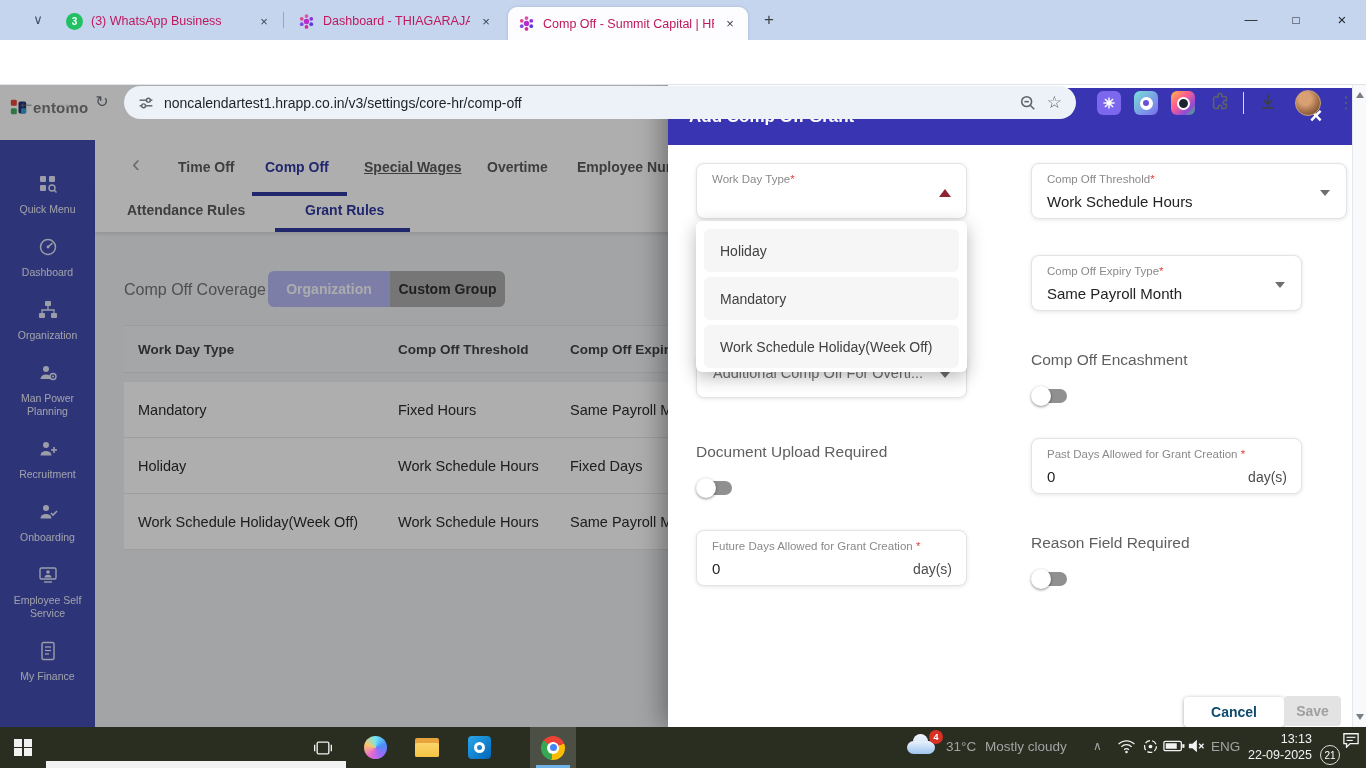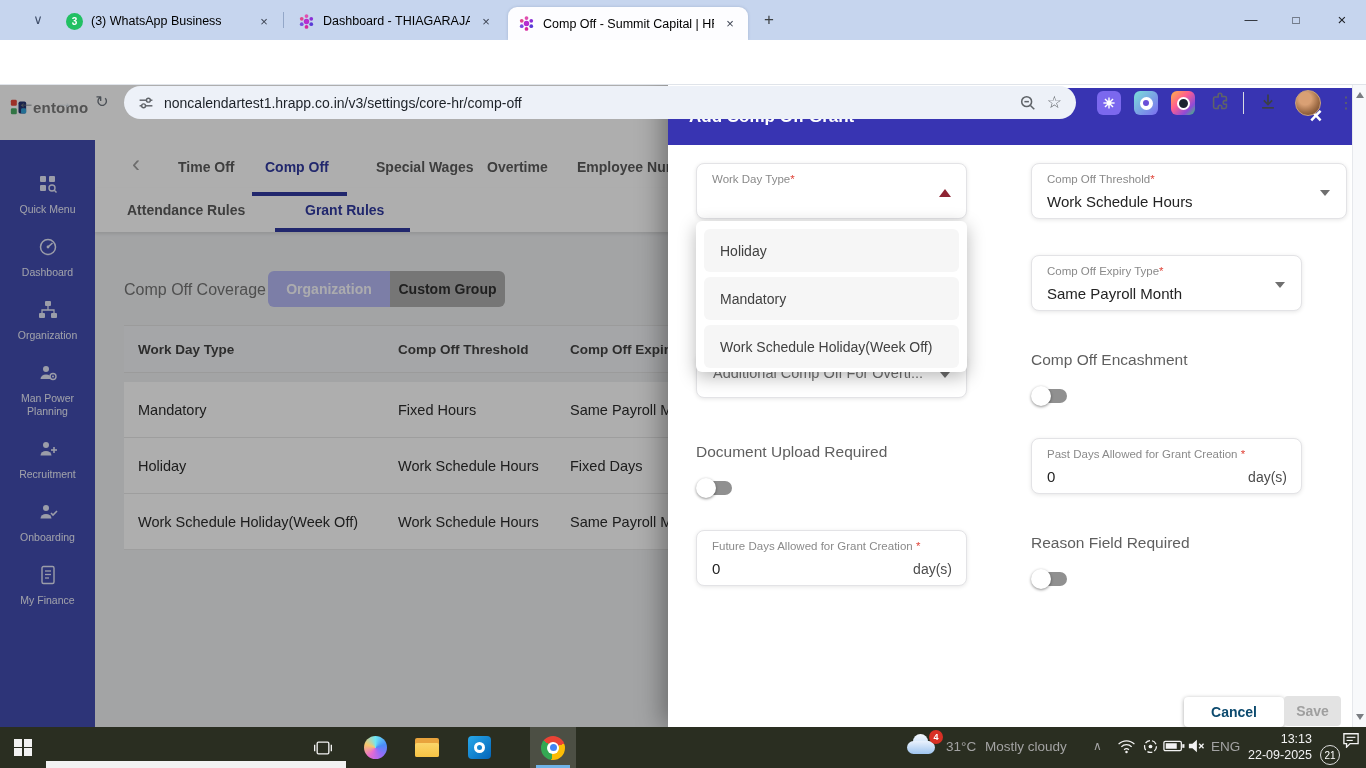--- a/index.html
+++ b/index.html
@@ -5,21 +5,21 @@
   * { margin:0; padding:0; box-sizing:border-box; }
   body { font-family:"Liberation Sans", sans-serif; background:#000; }
   #screen { position:relative; width:1366px; height:768px; overflow:hidden; background:#fff; font-family:"Liberation Sans", sans-serif; }
 
   
   #tabstrip { position:absolute; left:0; top:0; width:1366px; height:40px; background:#c6d5ee; z-index:30; }
   #tabsearch { position:absolute; left:26px; top:9px; width:24px; height:22px; color:#41506b; font-size:13px; text-align:center; line-height:22px; }
   .tab { position:absolute; top:6px; height:30px; display:flex; align-items:center; padding:0 8px; } 
   .fav { width:17px; height:17px; border-radius:50%; flex:0 0 auto; margin-right:8px; }
   .fav-wa { background:#21c063; color:#fff; font-size:10px; font-weight:bold; text-align:center; line-height:17px; }
-  .tabtitle { font-size:12.5px; color:#000000; white-space:nowrap; overflow:hidden; flex:1; }
+  .tabtitle { font-size:12.5px; color:#be185d; white-space:nowrap; overflow:hidden; flex:1; }
   .tabclose { font-size:13px; color:#3c4352; margin-left:8px; width:16px; text-align:center; }
   .tabdiv { position:absolute; top:12px; width:1px; height:16px; background:#93a7c8; }
   #tab1wrap { position:absolute; left:58px; top:6px; width:222px; height:30px; display:flex; align-items:center; }
   #tab2wrap { position:absolute; left:290px; top:6px; width:212px; height:30px; display:flex; align-items:center; }
   #tab3 { position:absolute; left:508px; top:7px; width:240px; height:33px; background:#fdfdff; border-radius:9px 9px 0 0; display:flex; align-items:center; padding:0 10px; box-shadow:0 0 3px rgba(60,80,120,0.25); }
   #newtab { position:absolute; left:758px; top:9px; width:22px; height:22px; font-size:17px; color:#3c4043; text-align:center; line-height:21px; }
   .winbtn { position:absolute; top:6px; width:30px; height:28px; color:#1c1f24; text-align:center; line-height:28px; font-size:13px; }
   #btnmin { left:1236px; } #btnmax { left:1281px; font-size:12px; } #btnclose { left:1327px; font-size:15px; }
 
   
@@ -316,37 +316,46 @@
     <div class="sbitem">
       <svg width="20" height="20" viewBox="0 0 20 20">
           <circle cx="8" cy="6" r="3" fill="#e2e5f7"></circle>
           <path d="M2.5 16.5 a5.5 4.5 0 0 1 11 0z" fill="#e2e5f7"></path>
           <path d="M13 11 l2 2 l4 -4" stroke="#e2e5f7" stroke-width="1.6" fill="none"></path>
         </svg>
       <div class="lbl">Onboarding</div>
     </div>
     <div class="sbitem">
       <svg width="20" height="20" viewBox="0 0 20 20">
+          <rect x="2" y="3" width="16" height="11" rx="1.5" fill="none" stroke="#e2e5f7" stroke-width="1.4"></rect>
+          <circle cx="10" cy="7" r="1.8" fill="#e2e5f7"></circle>
+          <path d="M6.5 12.5 a3.5 2.8 0 0 1 7 0z" fill="#e2e5f7"></path>
+          <line x1="6" y1="17" x2="14" y2="17" stroke="#e2e5f7" stroke-width="1.4"></line>
+        </svg>
+      <div class="lbl">Employee Self Service</div>
+    </div>
+    <div class="sbitem">
+      <svg width="20" height="20" viewBox="0 0 20 20">
           <rect x="4" y="1.5" width="12" height="17" rx="1.5" fill="none" stroke="#e2e5f7" stroke-width="1.4"></rect>
           <g stroke="#e2e5f7" stroke-width="1.3">
             <line x1="7" y1="6" x2="13" y2="6"></line>
             <line x1="7" y1="9.5" x2="13" y2="9.5"></line>
             <line x1="7" y1="13" x2="11" y2="13"></line>
           </g>
         </svg>
       <div class="lbl">My Finance</div>
     </div>
   </div>
 
   <div id="content"></div>
   <div id="tabrow"></div>
   <div id="backchev">‹</div>
   <div class="mtab" style="left:178px;">Time Off</div>
   <div class="mtab active" style="left:265px;">Comp Off</div>
-  <div class="mtab" style="left:376px;">Special Wages</div>
+  <div class="mtab" style="left:364px;text-decoration:underline;">Special Wages</div>
   <div class="mtab" style="left:487px;">Overtime</div>
   <div class="mtab" style="left:577px;width:91px;overflow:hidden;">Employee Nur</div>
   <div id="mtabline"></div>
 
   <div id="subtabrow"></div>
   <div class="stab" style="left:127px;">Attendance Rules</div>
   <div class="stab active" style="left:305px;">Grant Rules</div>
   <div id="stabline"></div>
 
   <div id="coverage">Comp Off Coverage</div>

